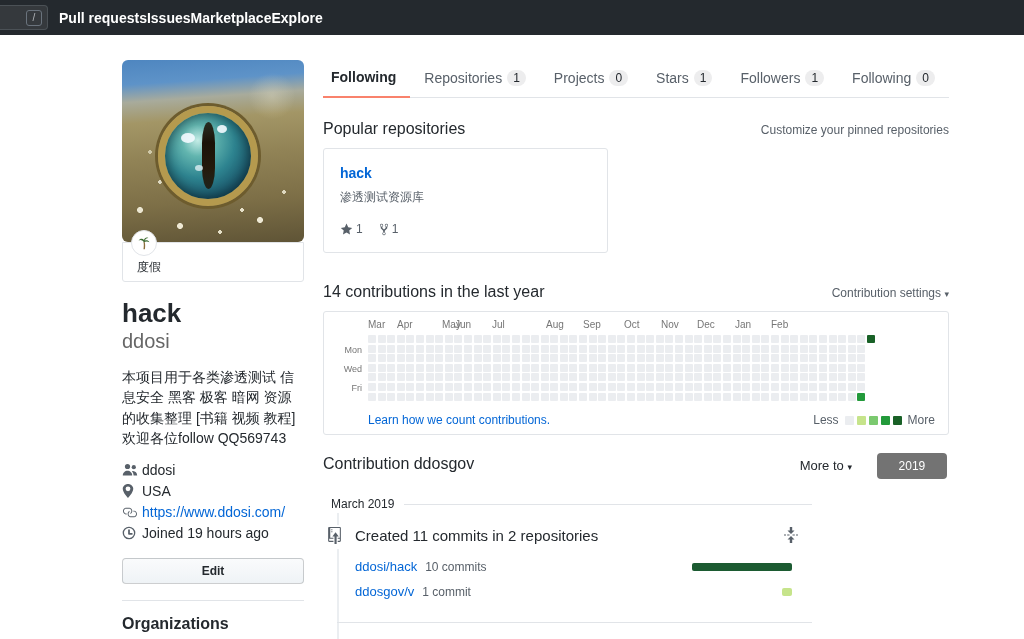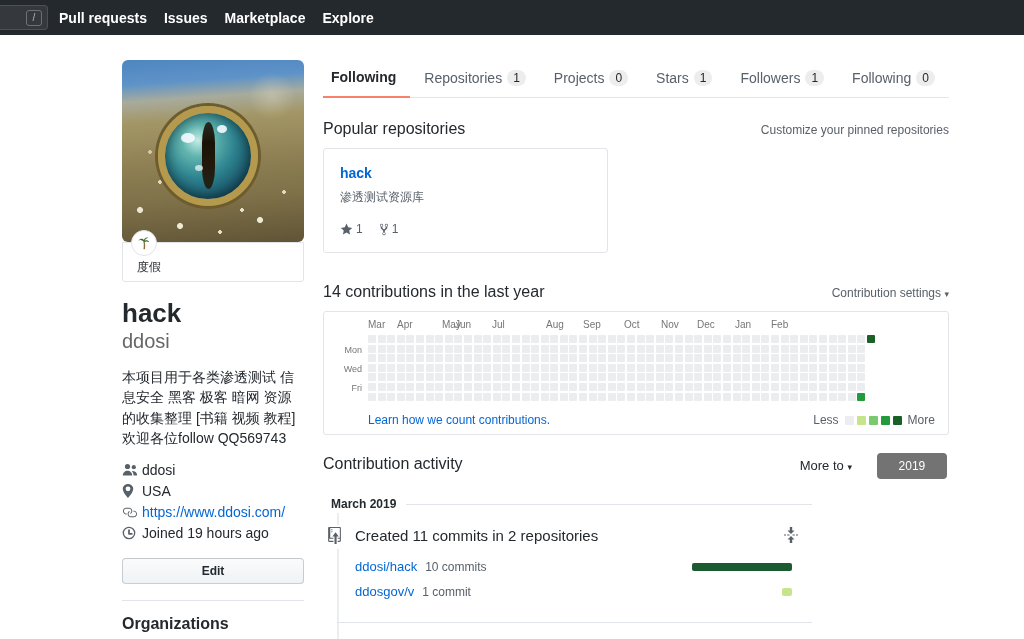--- a/index.html
+++ b/index.html
@@ -4,21 +4,21 @@
 <style>
   * { box-sizing: border-box; margin: 0; padding: 0; }
   html,body { width:1024px; height:639px; overflow:hidden; }
   body { font-family:"Liberation Sans", sans-serif; color:#24292e; background:#fff; font-size:14px; }
   a { text-decoration:none; }
 
   
   .topnav { height:35px; background:#24292e; position:relative; display:flex; align-items:center; }
   .searchbox { position:absolute; left:0; top:5px; width:48px; height:25px; background:#35393d; border:1px solid #4b5156; border-left:none; border-radius:0 4px 4px 0; display:flex; align-items:center; justify-content:flex-end; padding-right:5px; }
   .slashkey { width:16px; height:16px; border:1px solid #6a737d; border-radius:3px; color:#b1b5b9; font-size:10px; line-height:14px; text-align:center; }
-  .nav-items { display:flex; gap:17px; margin-left:59px; }
+  .nav-items { display:flex; margin-left:59px; }
   .nav-items a { color:#fff; font-weight:700; font-size:14px; }
 
   
   .container { width:780px; margin:25px auto 0; display:flex; }
   .sidebar { width:182px; flex:none; }
   .main { flex:1; margin-left:19px; position:relative; }
 
   
   .avatar { width:182px; height:182px; border-radius:6px; position:relative; overflow:hidden; cursor:pointer;
     background:
@@ -93,21 +93,21 @@
   .learn-link { color:#0366d6; }
   .legend { display:flex; align-items:center; gap:3px; color:#586069; }
   .legend .sq { width:9px; height:9px; border-radius:1px; }
   .legend .txt { margin:0 3px; }
 
   
   .activity-head { margin-top:20px; position:relative; height:28px; }
   .jump-to { position:absolute; right:97px; top:3px; font-size:13px; color:#24292e; cursor:pointer; }
   .year-btn { position:absolute; right:2px; top:-2px; width:70px; height:26px; background:#0d6fe0; color:#fff; font-size:12px; border:none; border-radius:4px; cursor:pointer; font-family:inherit; }
   .month-row { width:489px; margin-top:14px; display:flex; align-items:center; }
-  .month-row .lbl { font-size:12px; font-weight:700;padding-left:8px; }
+  .month-row .lbl { font-size:12px; font-weight:400;padding-left:8px; }
   .month-row .line { flex:1; height:1px; background:#e1e4e8; margin-left:10px; }
   .feed { width:489px; position:relative; }
   .feed::before { content:""; position:absolute; left:14px; top:2px; bottom:0; width:2px; background:#ebeef1; }
   .entry { position:relative; padding:16px 0 18px 32px; }
   .entry-icon { position:absolute; left:5px; top:14px; color:#586069; background:#fff; padding:2px 0; z-index:1; }
   .entry-title-row { display:flex; align-items:center; font-size:15px; }
   .fold-icon { position:absolute; right:14px; top:16px; color:#586069; cursor:pointer; z-index:1; }
   .repo-rows { margin-top:10px; }
   .repo-row { position:relative; height:25px; display:flex; align-items:center; }
   .repo-row a { font-size:13px; color:#0366d6; }
@@ -651,21 +651,21 @@
               <span class="sq" style="background: rgb(123, 201, 111);"></span>
               <span class="sq" style="background: rgb(35, 154, 59);"></span>
               <span class="sq" style="background: rgb(25, 97, 39);"></span>
             </span>
           <span class="txt">More</span>
         </div>
       </div>
     </div>
 
     <div class="activity-head">
-      <div class="h-title">Contribution activity</div>
+      <div class="h-title">Contribution ddosgov</div>
       <span class="jump-to"><span>More to</span> <span class="caret">▾</span></span>
       <button class="year-btn" style="background: #737373;">2019</button>
     </div>
     <div class="month-row">
       <span class="lbl">March 2019</span>
       <span class="line"></span>
     </div>
 
     <div class="feed">
       <div class="entry">

